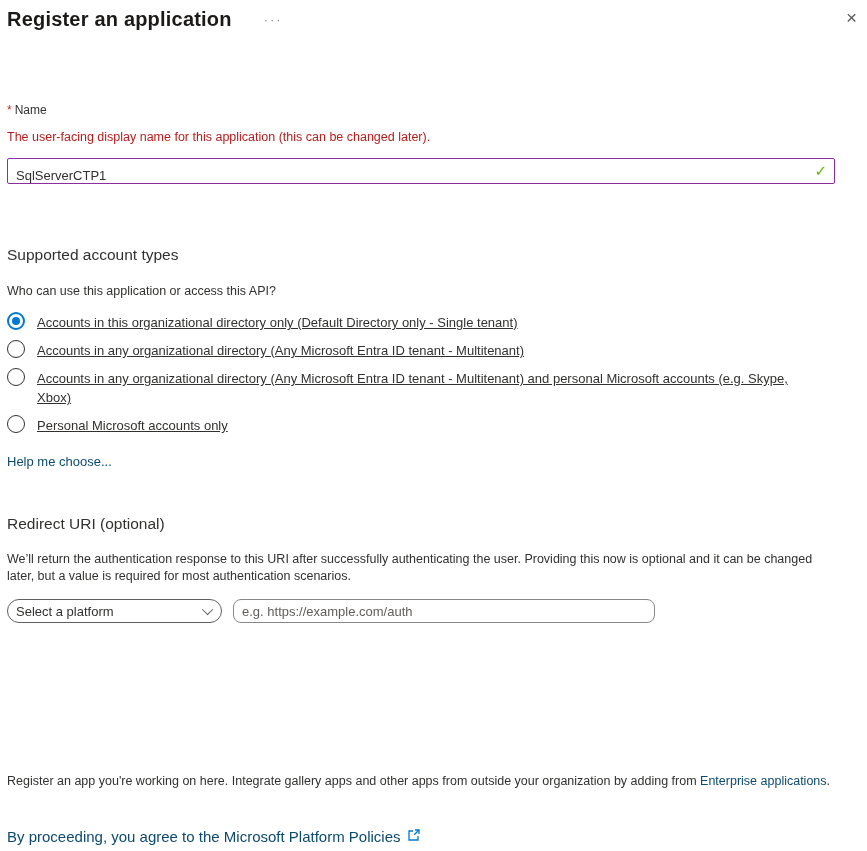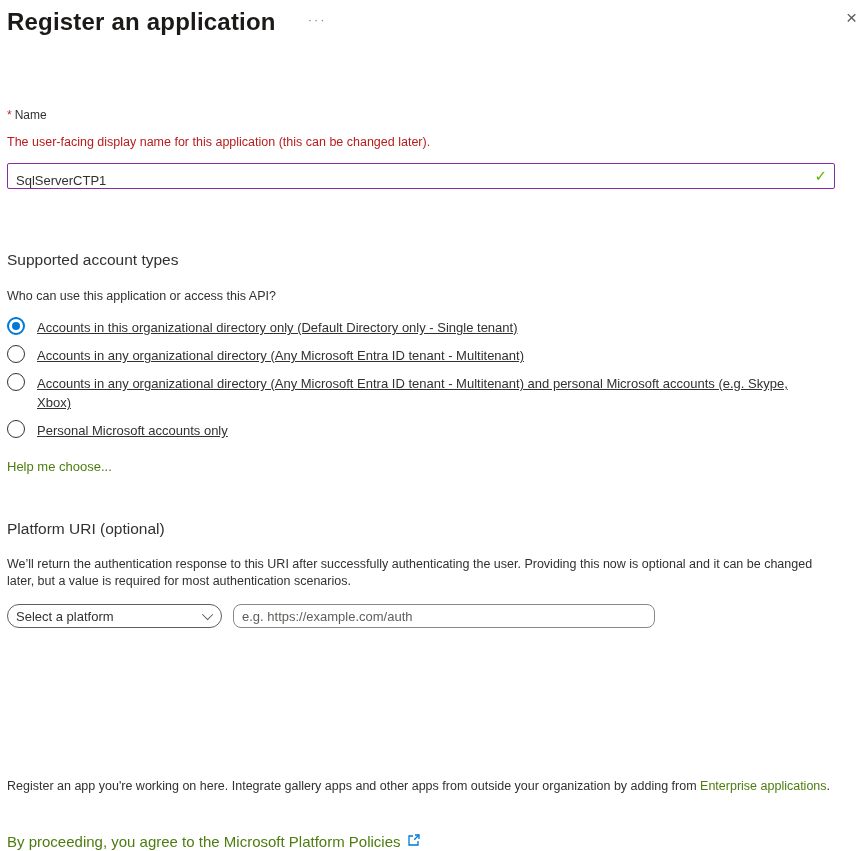--- a/index.html
+++ b/index.html
@@ -5,21 +5,21 @@
   * { box-sizing: border-box; margin: 0; padding: 0; }
   html, body { background: #ffffff; }
   body {
     width: 867px; height: 851px; overflow: hidden;
     padding: 8px 0 0 7px;
     font-family: "Liberation Sans", "DejaVu Sans", sans-serif;
     font-size: 13px; color: #323130;
   }
   
   .header { display: flex; align-items: flex-start; padding-right: 10px; }
-  .page-title { font-size: 24px; font-weight: 700; color: #1b1a19; letter-spacing: 0.2px; }
+  .page-title { font-size: 20px; font-weight: 700; color: #1b1a19; letter-spacing: 0.2px; }
   .ellipsis-btn { margin-left: 32px; margin-top: 4px; color: #8a8886; font-size: 13px; letter-spacing: 2px; cursor: pointer; }
   .close-btn { margin-left: auto; color: #605e5c; font-size: 19px; line-height: 20px; cursor: pointer; font-weight: 400; }
 
   
   .name-label { margin-top: 72px; font-size: 12px; color: #323130; }
   .req { color: #c02b2b; margin-right: 3px; }
   .field-desc { margin-top: 13px; font-size: 12.5px; color: #b91c1c; }
   .name-input-wrap { position: relative; margin-top: 14px; width: 828px; }
   .name-input {
     width: 100%; height: 26px; border: 1.5px solid #8a2da5; border-radius: 2px;
@@ -34,21 +34,21 @@
   .radio-row { display: flex; align-items: flex-start; margin-bottom: 8px; min-height: 20px; cursor: pointer; }
   .radio {
     flex: 0 0 auto; width: 18px; height: 18px; border-radius: 50%;
     border: 1px solid #323130; margin-right: 12px; margin-top: 0px;
     display: inline-flex; align-items: center; justify-content: center; background: #fff;
   }
   .radio.selected { border: 2px solid #0078d4; }
   .radio.selected::after { content: ""; width: 8px; height: 8px; border-radius: 50%; background: #0078d4; }
   .radio-label { font-size: 13px; line-height: 19px; max-width: 758px; padding-top: 1px; }
   .help-link { margin-top: 19px; }
-  a.link { color: #4d7c0f; text-decoration: none; cursor: pointer; }
+  a.link { color: #0c4a6e; text-decoration: none; cursor: pointer; }
 
   
   .redirect-heading { margin-top: 46px; font-size: 15.5px; font-weight: 400; }
   .redirect-desc { margin-top: 18px; font-size: 12.5px; line-height: 17px; max-width: 832px; }
   .redirect-row { margin-top: 14px; display: flex; align-items: center; }
   .platform-select {
     width: 215px; height: 24px; border: 1px solid #605e5c; border-radius: 12px;
     display: flex; align-items: center; padding: 0 8px; cursor: pointer; background: #fff;
   }
   .platform-select .select-text { flex: 1; font-size: 13px; color: #323130; }
@@ -108,21 +108,21 @@
   <div class="radio-row">
     <span class="radio"></span>
     <span class="radio-label">Personal Microsoft accounts only</span>
   </div>
 </div>
 
 <div class="help-link">
   <a class="link">Help me choose...</a>
 </div>
 
-<div class="redirect-heading">Platform URI (optional)</div>
+<div class="redirect-heading">Redirect URI (optional)</div>
 <div class="redirect-desc">We’ll return the authentication response to this URI after successfully authenticating the user. Providing this now is optional and it can be changed later, but a value is required for most authentication scenarios.</div>
 
 <div class="redirect-row">
   <div class="platform-select">
     <span class="select-text">Select a platform</span>
     <span class="chevron"></span>
   </div>
   <input class="uri-input" type="text" placeholder="e.g. https://example.com/auth" style="">
 </div>
 

